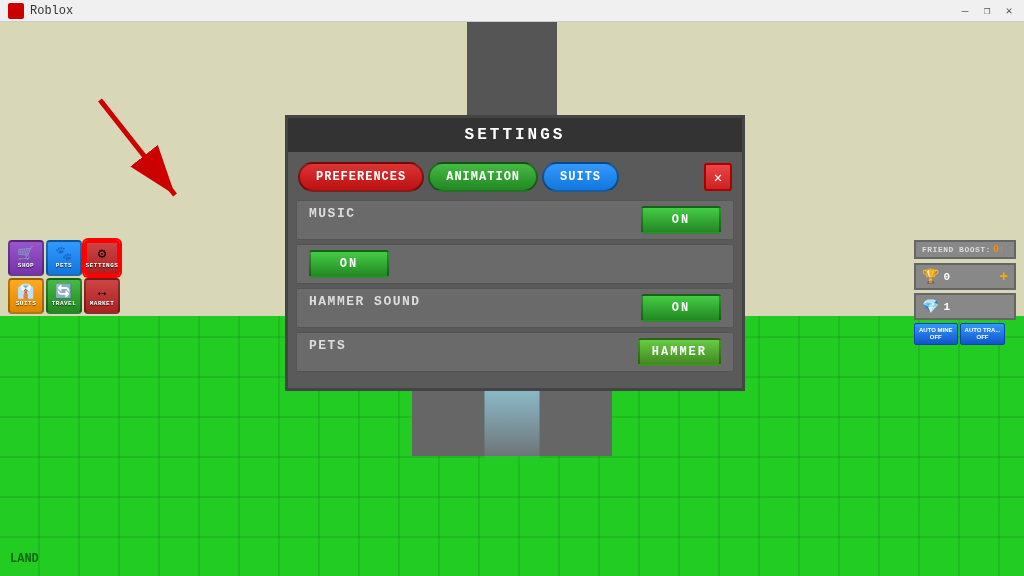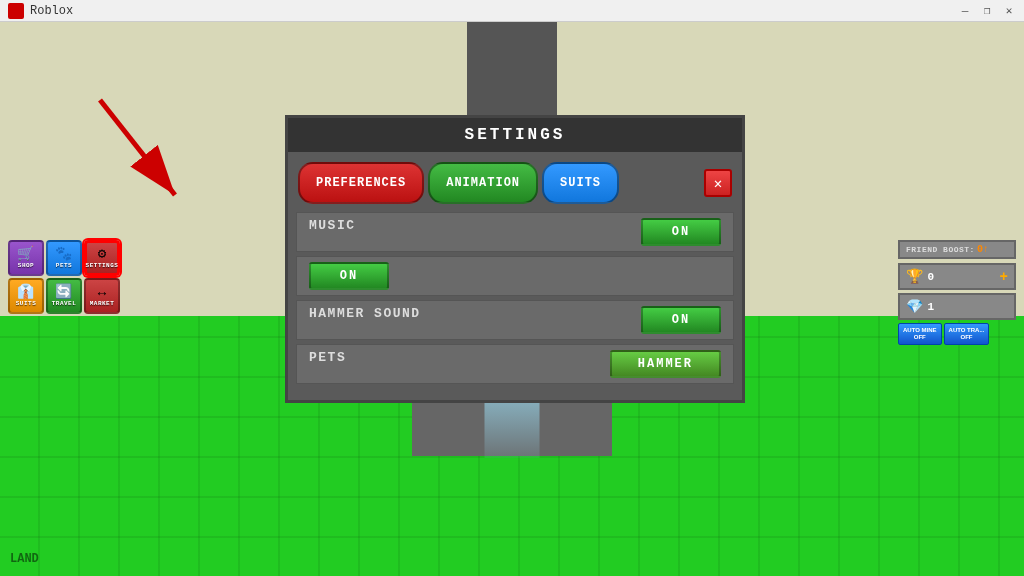--- a/index.html
+++ b/index.html
@@ -218,21 +218,21 @@
     }
 
     .settings-tabs {
       display: flex;
       gap: 4px;
       padding: 0 10px 8px 10px;
       align-items: center;
     }
 
     .tab-btn {
-      padding: 12px 16px;
+      padding: 6px 16px;
       font-family: 'Courier New', monospace;
       font-size: 12px;
       font-weight: bold;
       letter-spacing: 1px;
       cursor: pointer;
       border: 2px solid rgba(0,0,0,0.4);
       border-radius: 15px;
     }
 
     .tab-preferences {
@@ -278,21 +278,21 @@
     .setting-label {
       flex: 1;
       color: #ddd;
       font-size: 13px;
       font-weight: bold;
       letter-spacing: 1.5px;
     }
 
     .setting-value {
       min-width: 80px;
-      padding: 5px 26px;
+      padding: 5px 12px;
       text-align: center;
       font-family: 'Courier New', monospace;
       font-size: 12px;
       font-weight: bold;
       letter-spacing: 2px;
       border-radius: 3px;
       cursor: pointer;
       border: 2px solid rgba(0,0,0,0.3);
     }
 
@@ -309,21 +309,21 @@
     .value-visible {
       background: linear-gradient(to bottom, #66cc44, #448822);
       color: white;
     }
 
     
     .right-panel {
       position: absolute;
       top: 240px;
       right: 8px;
-      width: 118px;
+      width: 102px;
       z-index: 50;
     }
 
     .friend-boost {
       background: #888;
       border: 2px solid #666;
       padding: 2px 6px;
       margin-bottom: 4px;
       display: flex;
       align-items: center;

